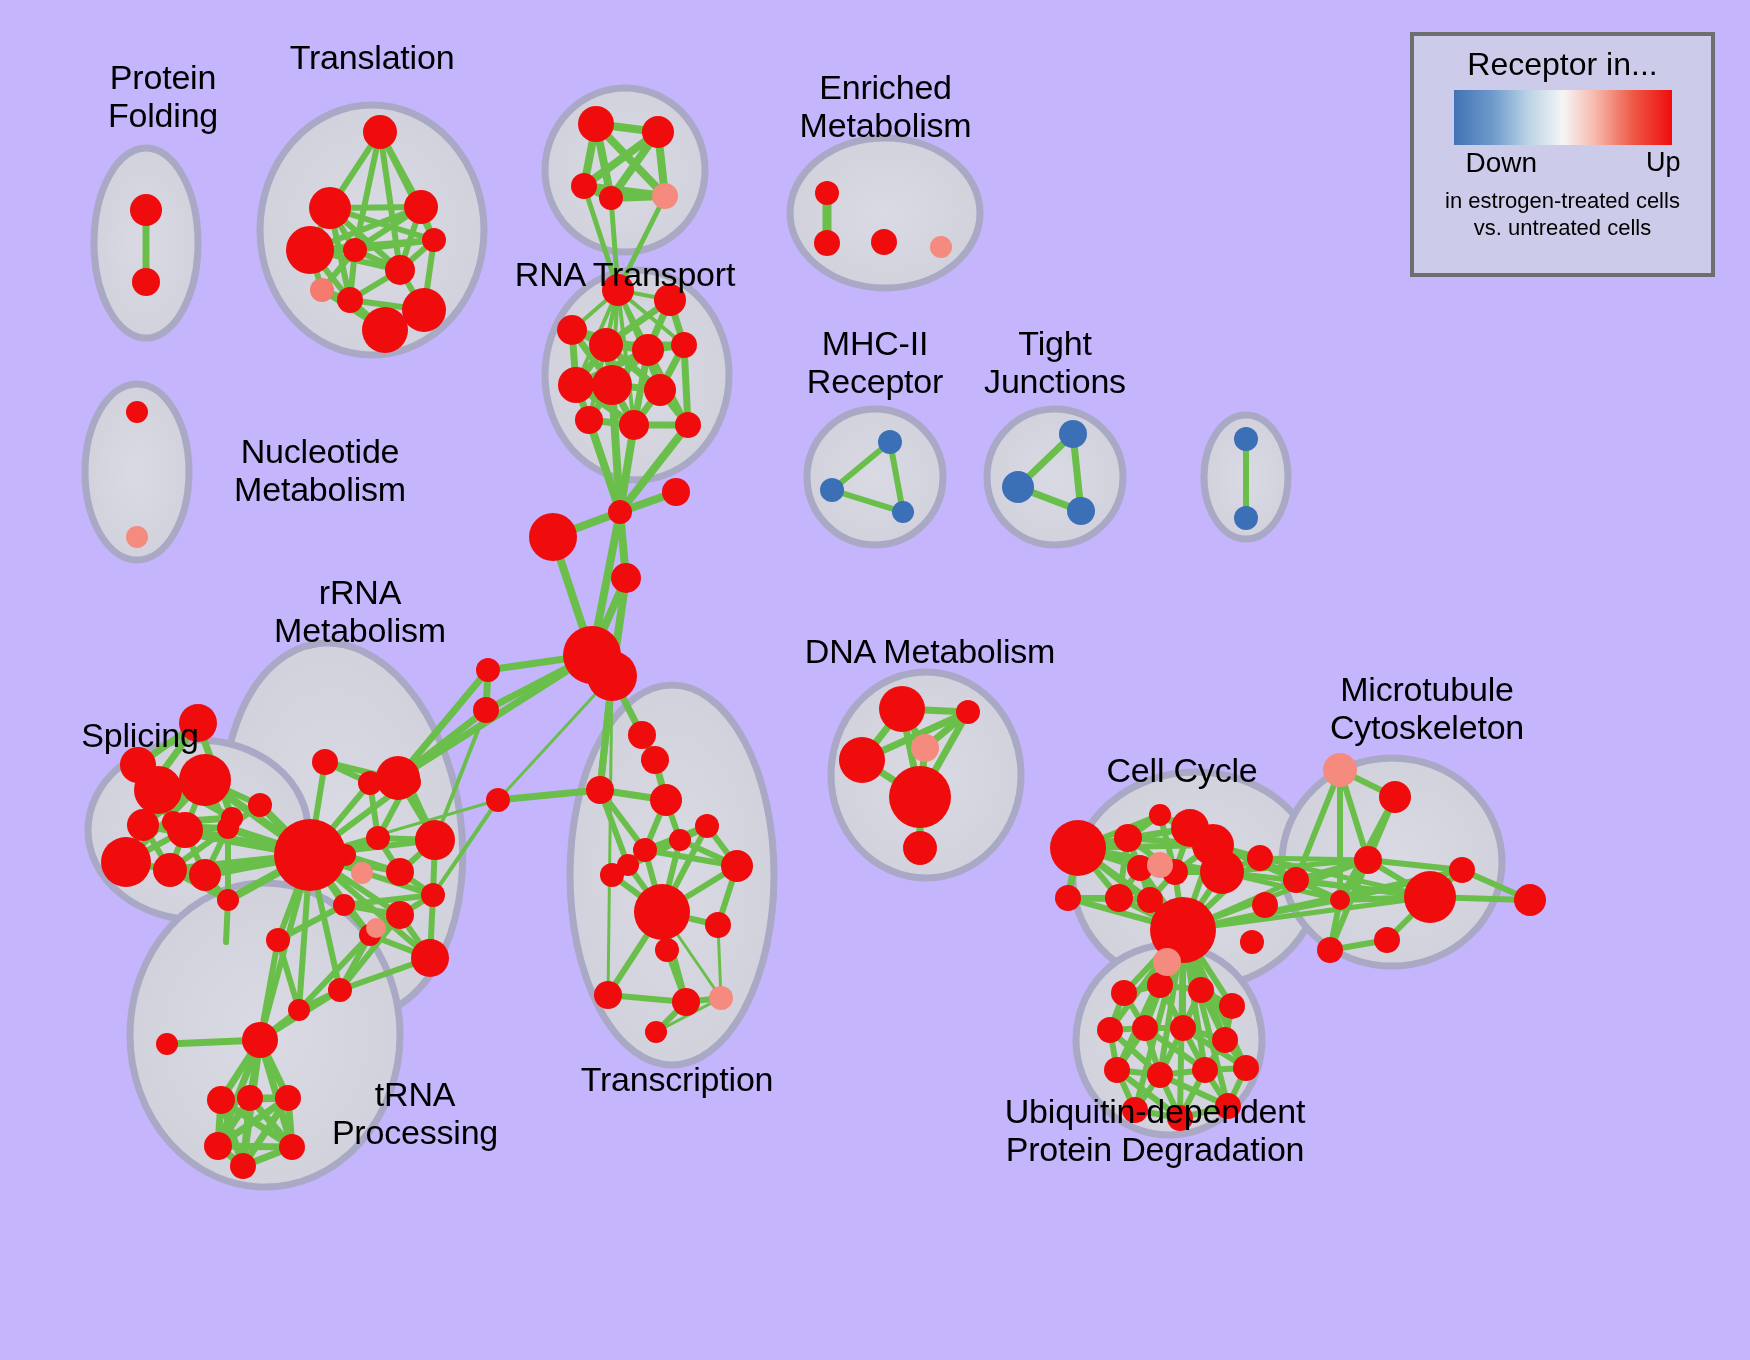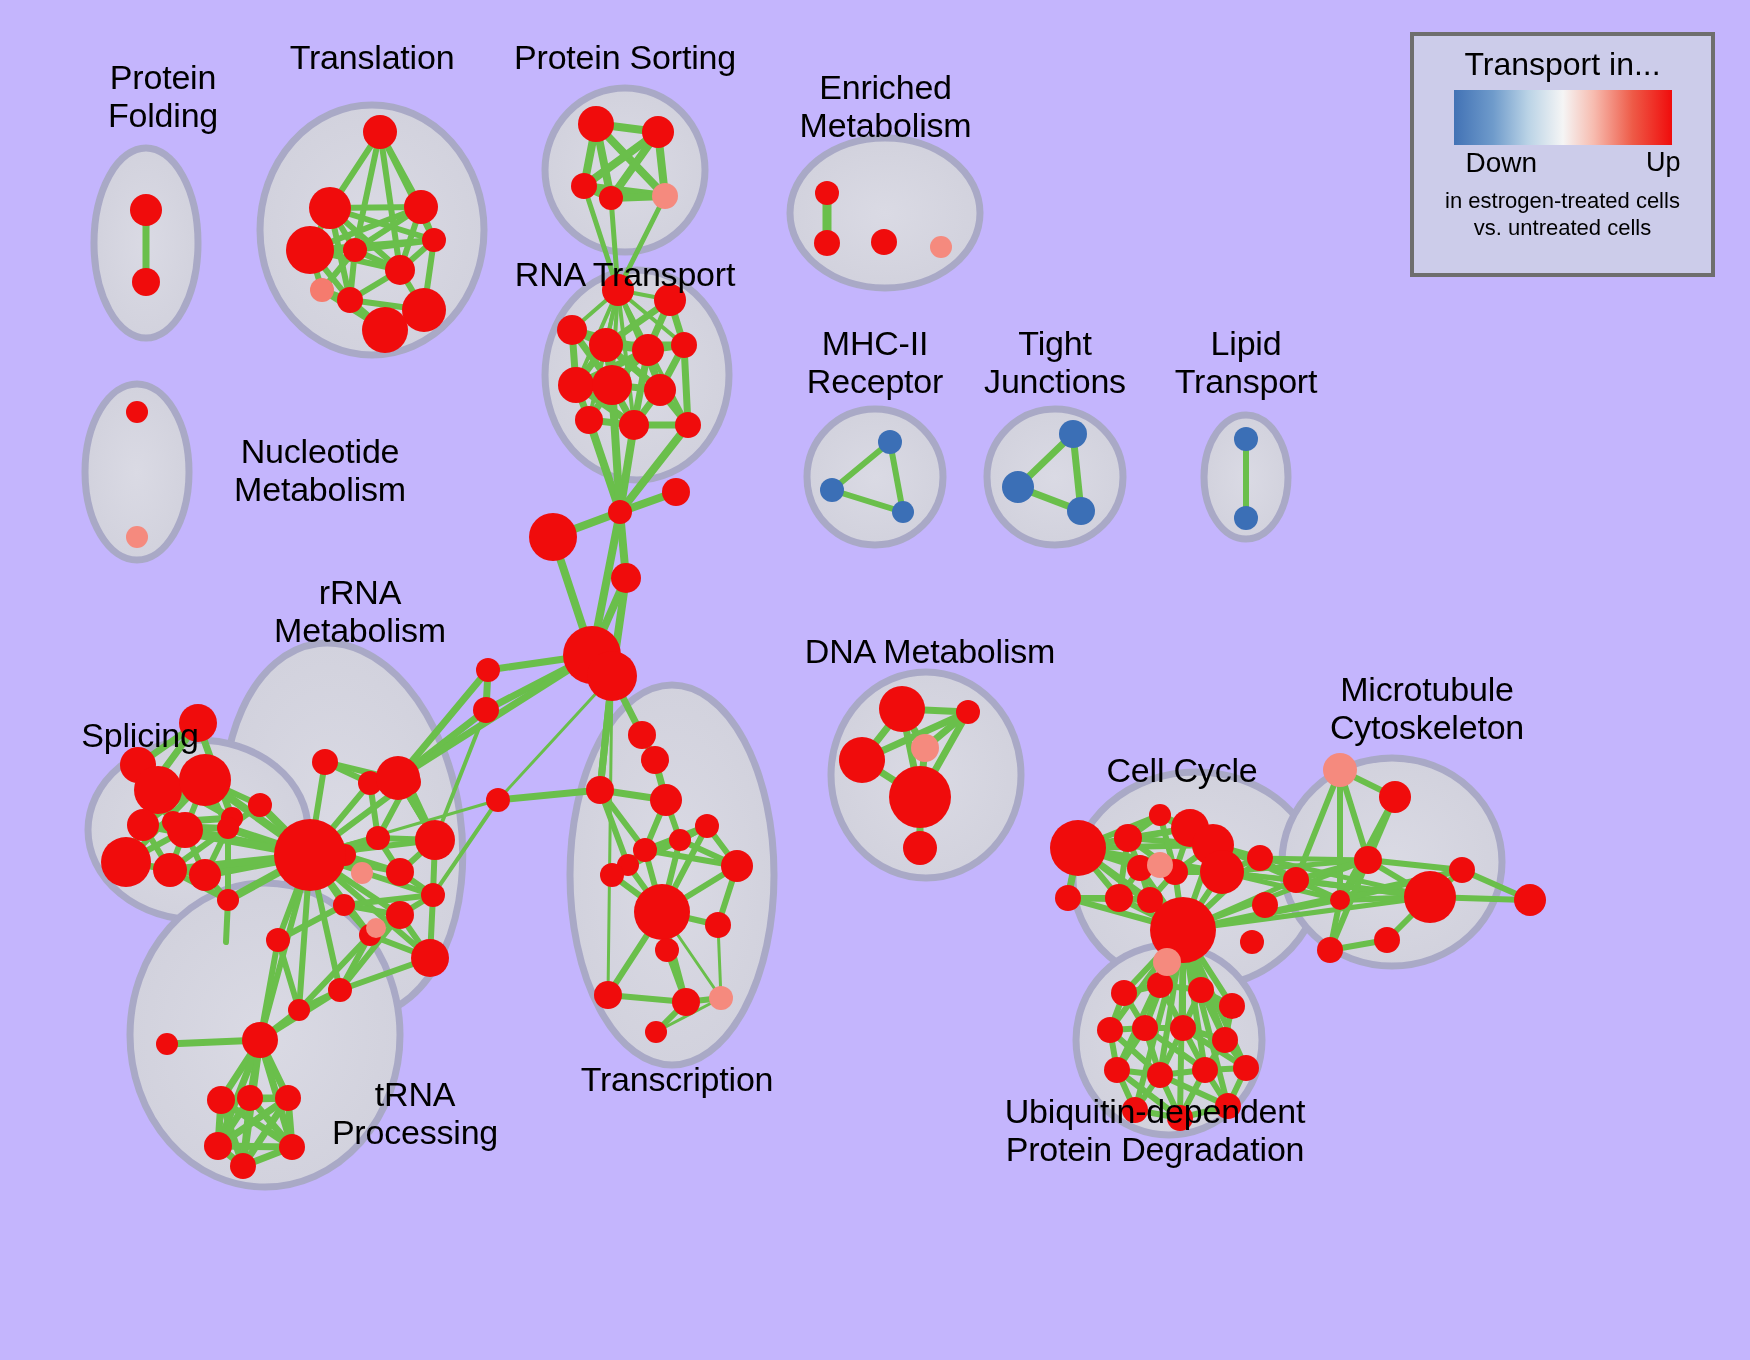--- a/index.html
+++ b/index.html
@@ -783,47 +783,44 @@
         <circle cx="1180" cy="1118" r="13"></circle>
         <circle cx="1228" cy="1106" r="13"></circle>
       </g>
       <circle cx="1167" cy="962" r="14" fill="#f58a7e"></circle>
     </g>
   </svg>
 
   <div class="cl-label" style="left:78px;top:58px;width:170px;">Protein
 Folding</div>
   <div class="cl-label" style="left:262px;top:38px;width:220px;">Translation</div>
-  <div class="cl-label" style="left:495px;top:38px;width:260px;">Protein Sorting</div>
   <div class="cl-label" style="left:768px;top:68px;width:235px;">Enriched
 Metabolism</div>
   <div class="cl-label" style="left:500px;top:255px;width:250px;">RNA Transport</div>
   <div class="cl-label" style="left:785px;top:324px;width:180px;">MHC-II
 Receptor</div>
   <div class="cl-label" style="left:965px;top:324px;width:180px;">Tight
 Junctions</div>
-  <div class="cl-label" style="left:1156px;top:324px;width:180px;">Lipid
-Transport</div>
   <div class="cl-label" style="left:200px;top:432px;width:240px;">Nucleotide
 Metabolism</div>
   <div class="cl-label" style="left:255px;top:573px;width:210px;">rRNA
 Metabolism</div>
   <div class="cl-label" style="left:50px;top:716px;width:180px;">Splicing</div>
   <div class="cl-label" style="left:795px;top:632px;width:270px;">DNA Metabolism</div>
   <div class="cl-label" style="left:1292px;top:670px;width:270px;">Microtubule
 Cytoskeleton</div>
   <div class="cl-label" style="left:1082px;top:751px;width:200px;">Cell Cycle</div>
   <div class="cl-label" style="left:562px;top:1060px;width:230px;">Transcription</div>
   <div class="cl-label" style="left:300px;top:1075px;width:230px;">tRNA
 Processing</div>
   <div class="cl-label" style="left:965px;top:1092px;width:380px;">Ubiquitin-dependent
 Protein Degradation</div>
 
   <div id="legend">
-    <div class="lg-title">Transport in...</div>
+    <div class="lg-title">Receptor in...</div>
     <div class="lg-bar"></div>
     <div class="lg-ends">
       <span class="lg-down">Down</span>
       <span class="lg-up">Up</span>
     </div>
     <div class="lg-sub">in estrogen-treated cells</div>
     <div class="lg-sub">vs. untreated cells</div>
   </div>
 
 </div>

